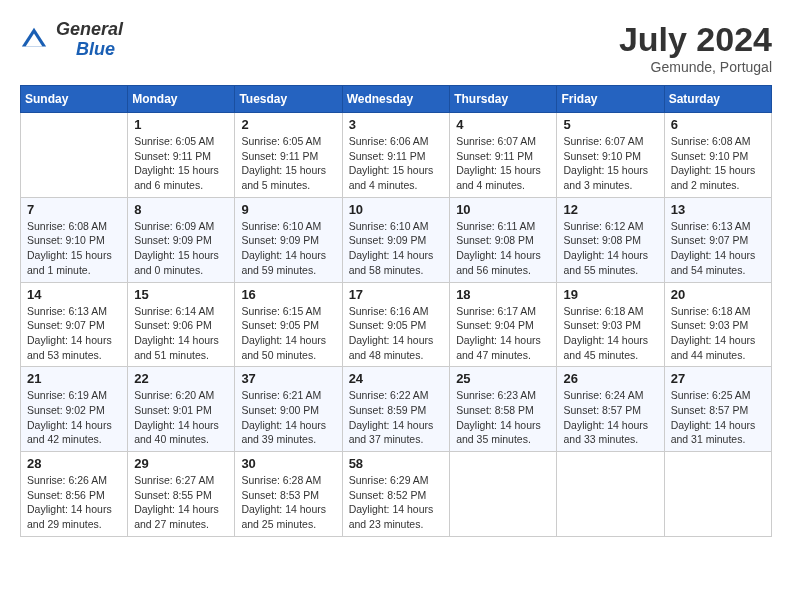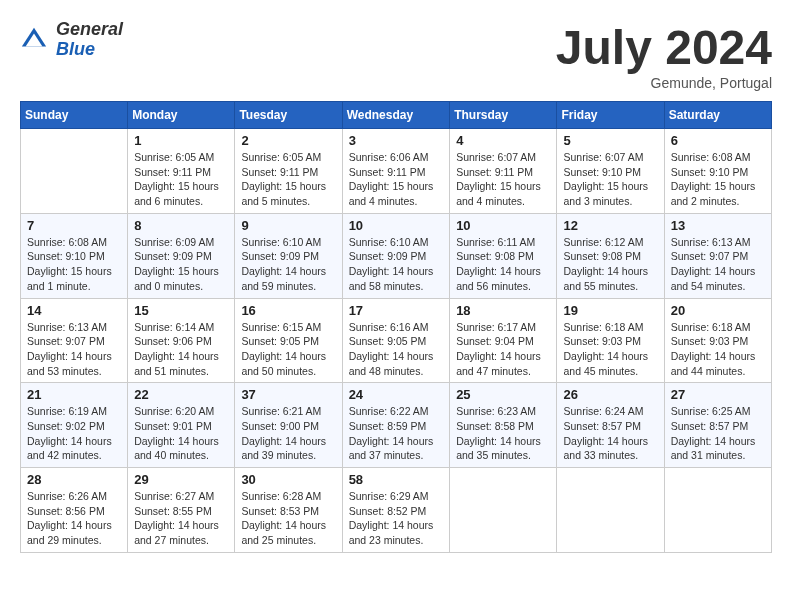--- a/index.html
+++ b/index.html
@@ -29,30 +29,31 @@
     }
     .logo-general {
       font-size: 18px;
       font-weight: bold;
       color: #333;
     }
     .logo-blue {
       font-size: 18px;
       font-weight: bold;
       color: #1a5fb4;
+      margin-left: 20px;
     }
     .logo-icon {
       width: 28px;
       height: 28px;
     }
     .title-block {
       text-align: right;
     }
     .month-title {
-      font-size: 48px;
+      font-size: 34px;
       font-weight: bold;
       color: #333;
     }
     .location {
       font-size: 14px;
       color: #555;
     }
     .calendar {
       width: 100%;
       border-collapse: collapse;

